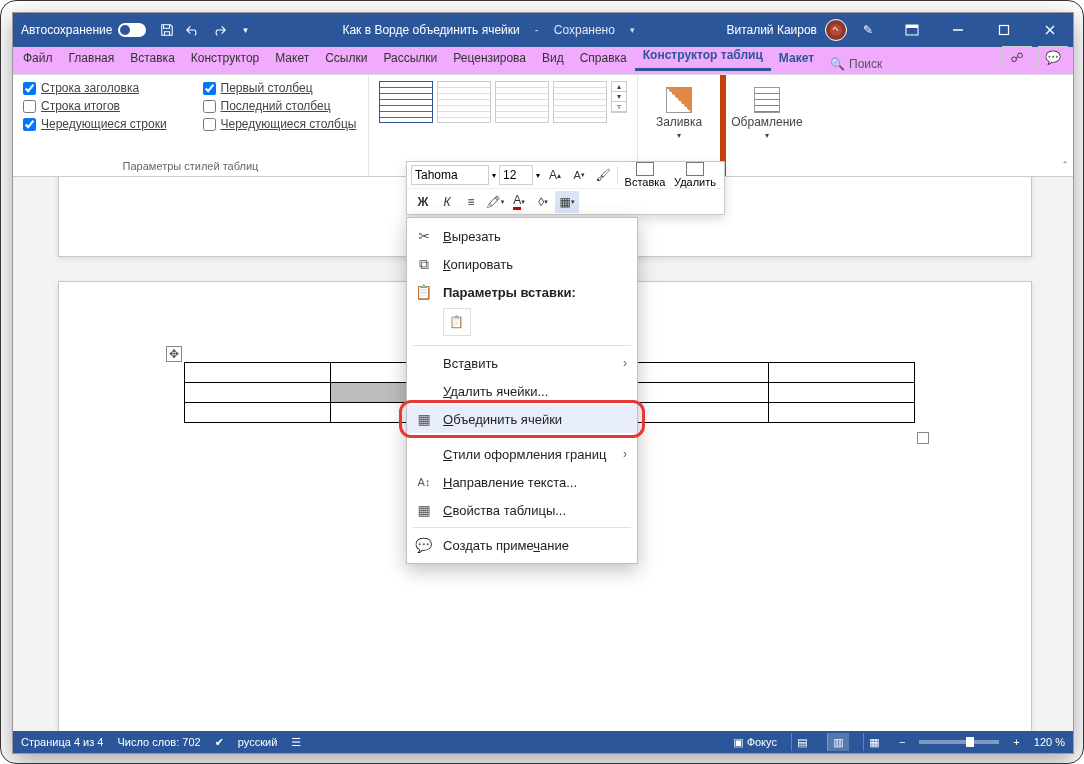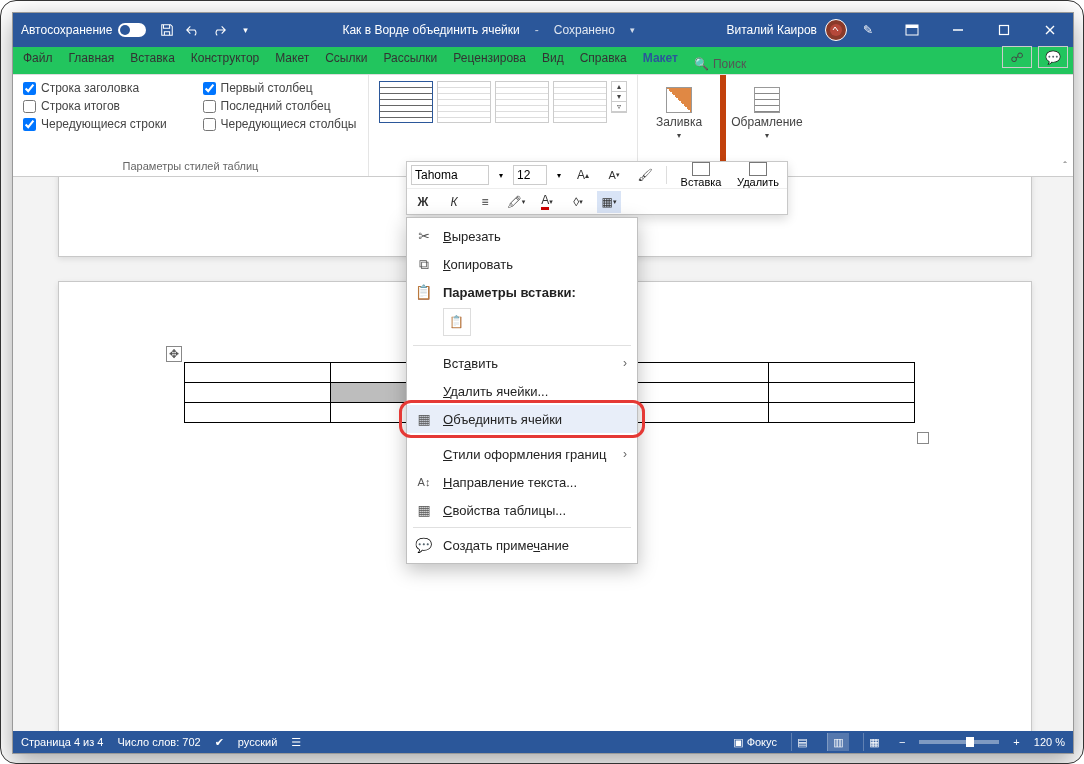--- a/index.html
+++ b/index.html
@@ -10,32 +10,32 @@
 .autosave { display: flex; align-items: center; gap: 6px; padding: 0 8px; }
 .toggle { width: 28px; height: 14px; background: #fff; border-radius: 7px; position: relative; }
 .toggle::after { content:''; width:10px; height:10px; background:#2B579A; border-radius:50%; position:absolute; left:2px; top:2px; }
 .qat { display: flex; align-items: center; gap: 0; }
 .qat-btn { width: 26px; height: 34px; display: flex; align-items: center; justify-content: center; }
 .doctitle { flex: 1; text-align: center; display:flex; align-items:center; justify-content:center; gap:15px; }
 .user { display:flex; align-items:center; gap:8px; padding:0 8px; }
 .avatar { width:22px; height:22px; border-radius:50%; background:#8a3a2a; border:1px solid #fff; display:flex; align-items:center; justify-content:center; }
 .winbtn { width:46px; height:34px; display:flex; align-items:center; justify-content:center; }
 
-.ribbon-tabs { height: 28px; background:#22c55e; border-bottom:1px solid #ddd; display:flex; align-items:flex-end; font-size:12px; padding:3px 2px; }
+.ribbon-tabs { height: 28px; background:#f0abfc; border-bottom:1px solid #ddd; display:flex; align-items:flex-end; font-size:12px; padding:3px 2px; }
 .rtab { padding: 5px 8px 6px; color:#333; cursor:default; white-space:nowrap; }
 .rtab.active { color:#2B579A; font-weight:600; border-bottom:3px solid #2B579A; }
 .rtab.contextual { color:#2B579A; font-weight:600; }
 .rtab-search { display:flex; align-items:center; gap:4px; margin-left:8px; color:#555; }
 .ribbon-tabs .spacer { flex:1; }
 .ribtbn { width:30px; height:22px; border:1px solid #ccc; margin:0 3px 3px; display:flex; align-items:center; justify-content:center; font-size:13px; color:#444; }
 
 .ribbon { height: 102px; background:#fff; border-bottom:1px solid #ccc; display:flex; font-size:12px; color:#444; position:relative; }
 .rgroup { padding:6px 10px 2px; border-right:1px solid #e5e5e5; display:flex; flex-direction:column; }
 .rgroup-title { text-align:center; color:#666; font-size:11px; margin-top:auto; padding-bottom:2px; }
-.chkrow { display:flex; gap:24px; }
+.chkrow { display:flex; gap:24px;text-decoration:underline; }
 .chkcol { display:flex; flex-direction:column; gap:4px; width:160px; }
 .chk { display:flex; align-items:center; gap:5px; }
 .chk input { width:13px; height:13px; }
 .styles-gallery { display:flex; gap:4px; align-items:flex-start; }
 .style-thumb { width:54px; height:42px; border:1px solid #ccc; background:repeating-linear-gradient(to bottom,#fff 0,#fff 5px,#ddd 5px,#ddd 6px),repeating-linear-gradient(to right,#fff 0,#fff 10px,#ddd 10px,#ddd 11px); }
 .style-thumb.first { background:repeating-linear-gradient(to bottom,#fff 0,#fff 5px,#666 5px,#666 6px),repeating-linear-gradient(to right,#fff 0,#fff 10px,#666 10px,#666 11px); border:1px solid #2B579A; }
 .gallery-drop { width:16px; display:flex; flex-direction:column; border:1px solid #ccc; }
 .gallery-drop div { flex:1; display:flex; align-items:center; justify-content:center; font-size:8px; border-bottom:1px solid #ccc; }
 .bigbtn { width:62px; display:flex; flex-direction:column; align-items:center; gap:2px; padding-top:6px; }
 .bigbtn .icn { width:26px; height:26px; border:1px solid #999; }
@@ -44,21 +44,21 @@
 .docarea { position:absolute; top:164px; left:0; right:0; bottom:22px; background:#f3f3f3; overflow:hidden; }
 .page { position:absolute; left:45px; top:-10px; width:974px; height:90px; background:#fff; border:1px solid #c8c8c8; box-shadow:0 2px 6px rgba(0,0,0,.1); }
 .page2 { position:absolute; left:45px; top:104px; width:974px; height:480px; background:#fff; border:1px solid #c8c8c8; box-shadow:0 2px 6px rgba(0,0,0,.1); }
 .wtable { position:absolute; left:125px; top:80px; border-collapse:collapse; }
 .wtable td { border:1px solid #000; width:146px; height:20px; }
 .wtable td.sel { background:#bdbdbd; }
 .tbl-handle { position:absolute; left:107px; top:64px; width:16px; height:16px; border:1px solid #888; display:flex; align-items:center; justify-content:center; font-size:12px; color:#555; background:#fff; }
 .tbl-resize { position:absolute; width:12px; height:12px; border:1px solid #888; background:#fff; }
 
 .minibar { position:absolute; left:393px; top:148px; background:#fff; border:1px solid #c8c8c8; box-shadow:0 4px 10px rgba(0,0,0,.15); font-size:12px; }
-.minibar-row { display:flex; align-items:center; height:26px; padding:0 4px; gap:7px; }
+.minibar-row { display:flex; align-items:center; height:26px; padding:0 4px; gap:0; }
 .mb-inp { border:1px solid #ccc; height:20px; font-size:12px; padding:0 3px; }
 .mb-btn { width:24px; height:22px; display:flex; align-items:center; justify-content:center; color:#333; }
 .mb-sep { width:1px; height:18px; background:#ddd; margin:0 2px; }
 .mb-big { display:flex; flex-direction:column; align-items:center; width:50px; font-size:11px; }
 .mb-big .ic { width:18px; height:14px; border:1px solid #777; }
 
 .ctxmenu { position:absolute; left:393px; top:204px; width:232px; background:#fff; border:1px solid #c0c0c0; box-shadow:0 6px 18px rgba(0,0,0,.25); font-size:13px; padding:4px 0; }
 .ctx-item { height:28px; display:flex; align-items:center; padding:0 10px 0 8px; gap:10px; color:#222; position:relative; }
 .ctx-item.bold { font-weight:600; }
 .ctx-sep { height:1px; background:#e0e0e0; margin:3px 6px; }
@@ -146,20 +146,21 @@
     <div class="rtab">Файл</div>
     <div class="rtab">Главная</div>
     <div class="rtab">Вставка</div>
     <div class="rtab">Конструктор</div>
     <div class="rtab">Макет</div>
     <div class="rtab">Ссылки</div>
     <div class="rtab">Рассылки</div>
     <div class="rtab">Рецензирова</div>
     <div class="rtab">Вид</div>
     <div class="rtab">Справка</div>
+    <div class="rtab active">Конструктор таблиц</div>
     <div class="rtab contextual">Макет</div>
     <div class="rtab-search">
       <span>🔍</span>
       <span>Поиск</span>
     </div>
     <div class="spacer"></div>
     <div class="ribtbn">☍</div>
     <div class="ribtbn">💬</div>
   </div>
 

